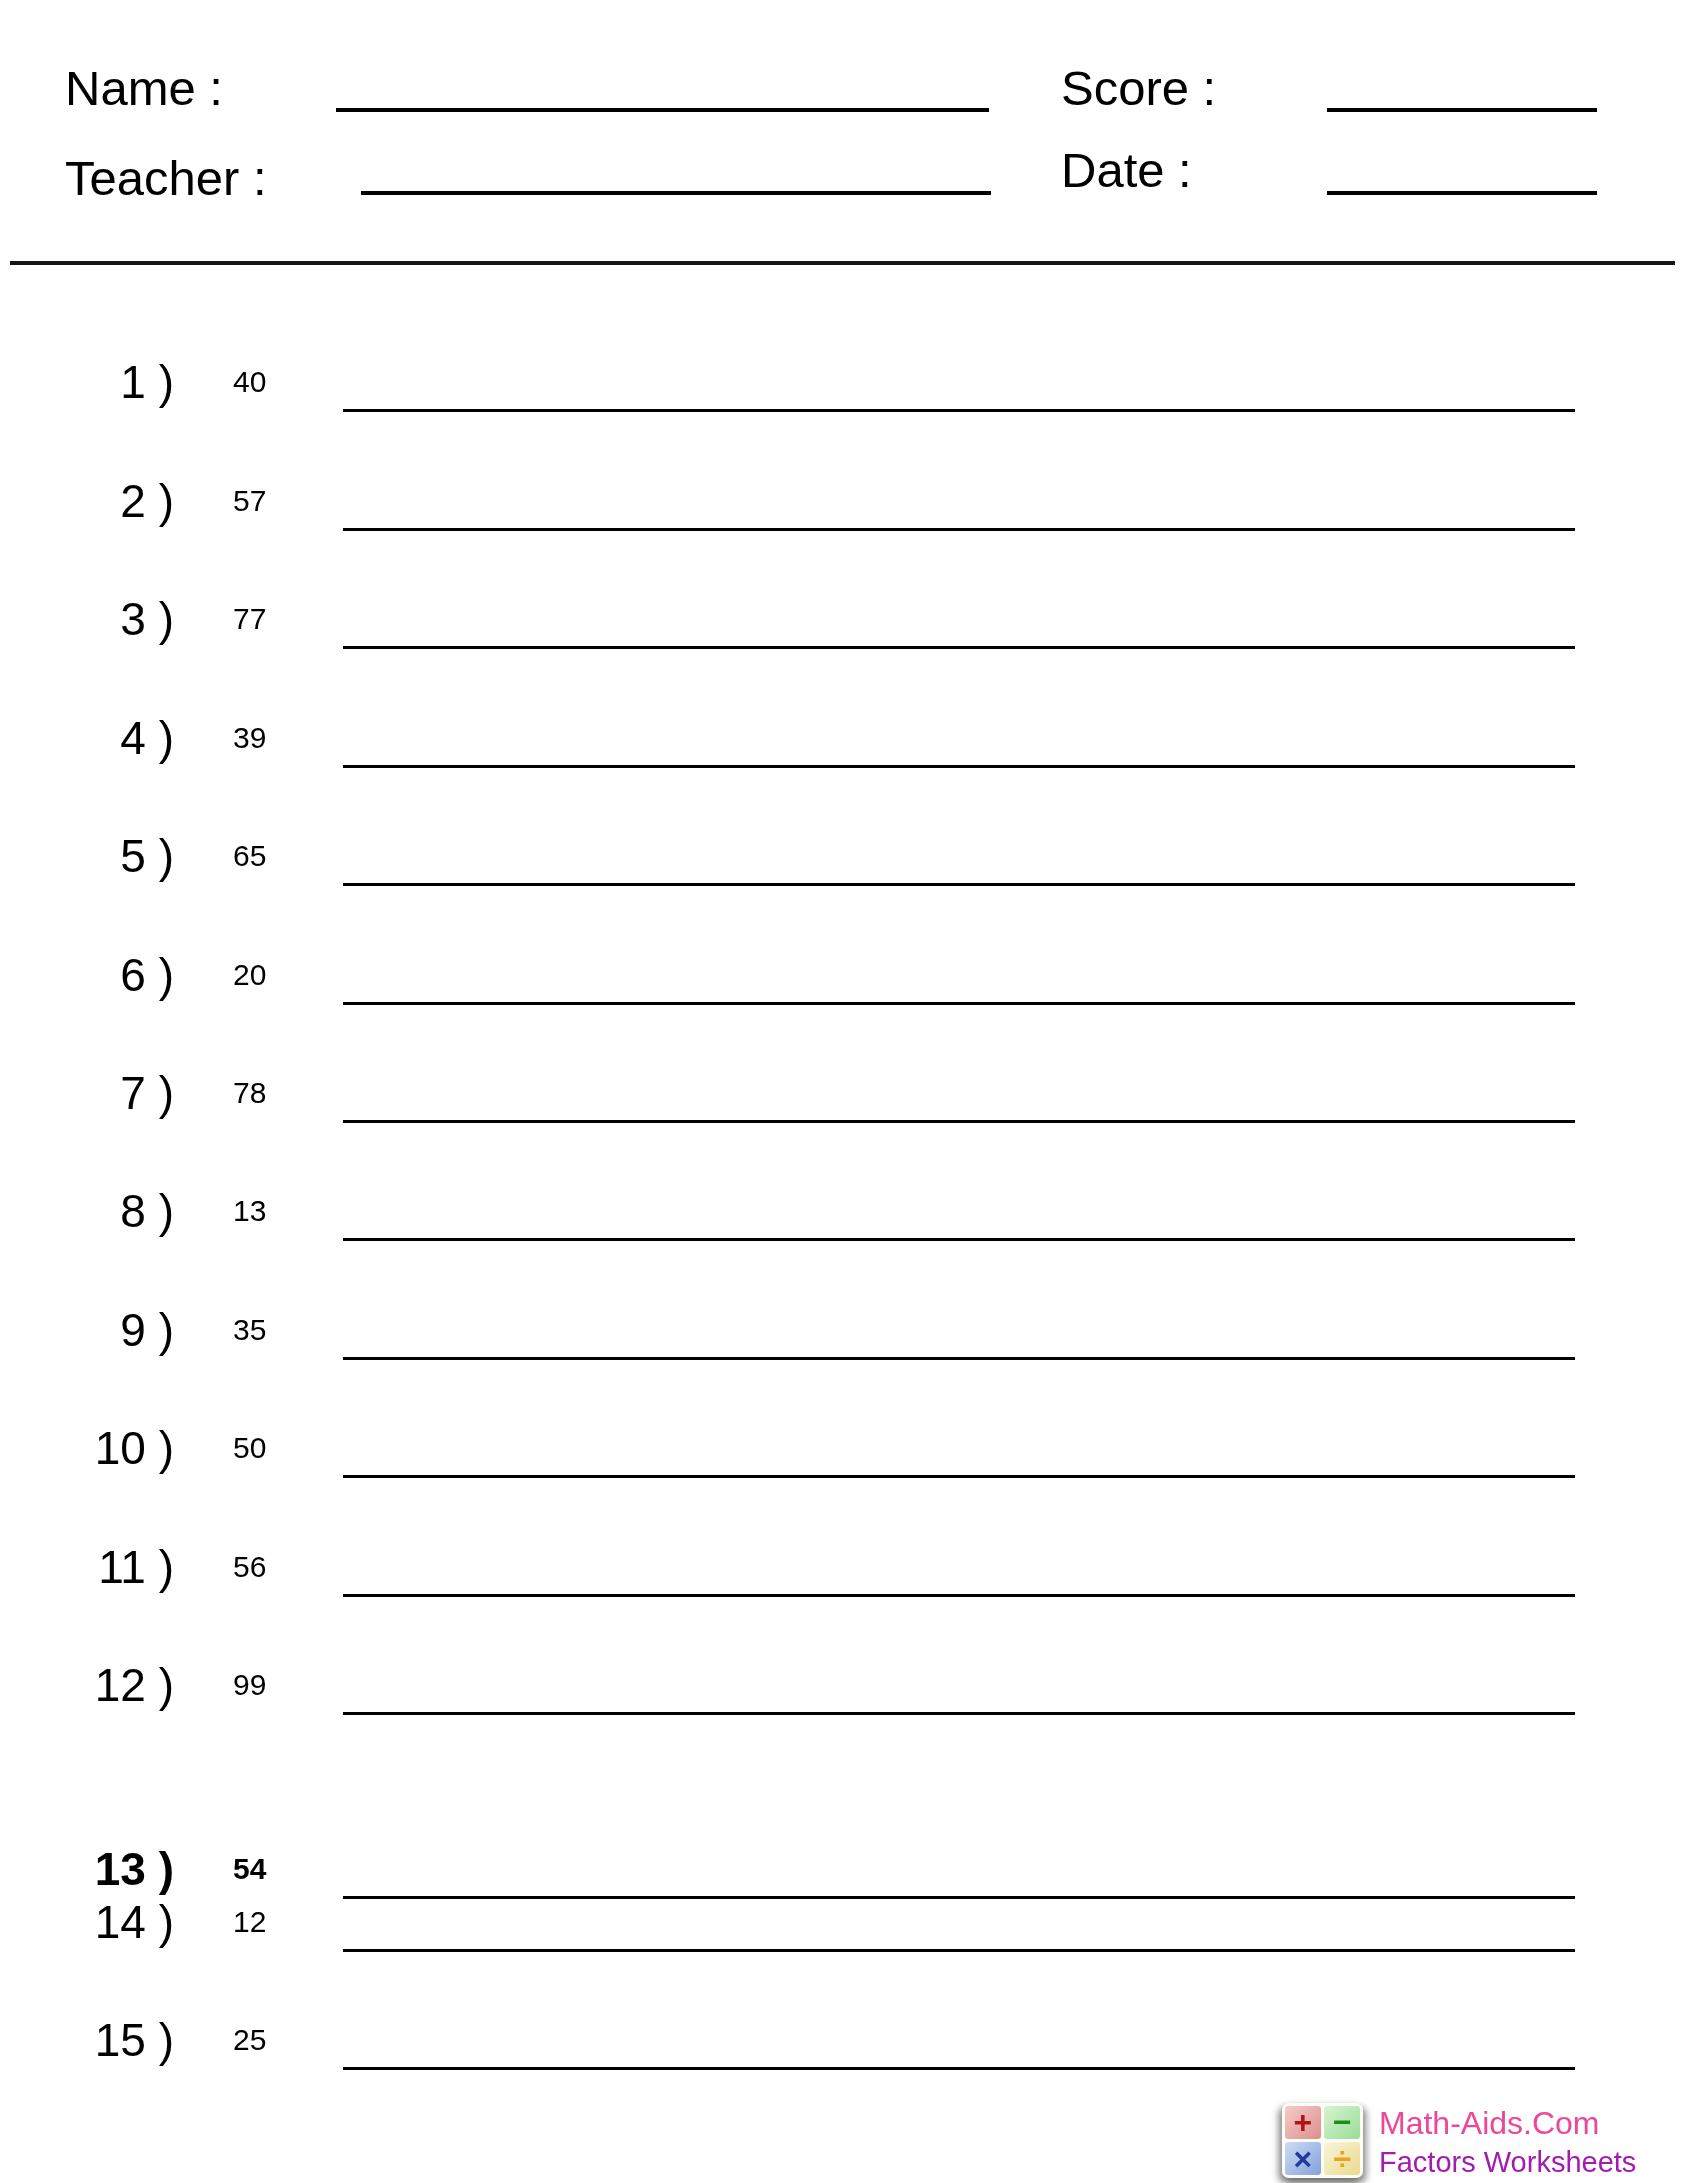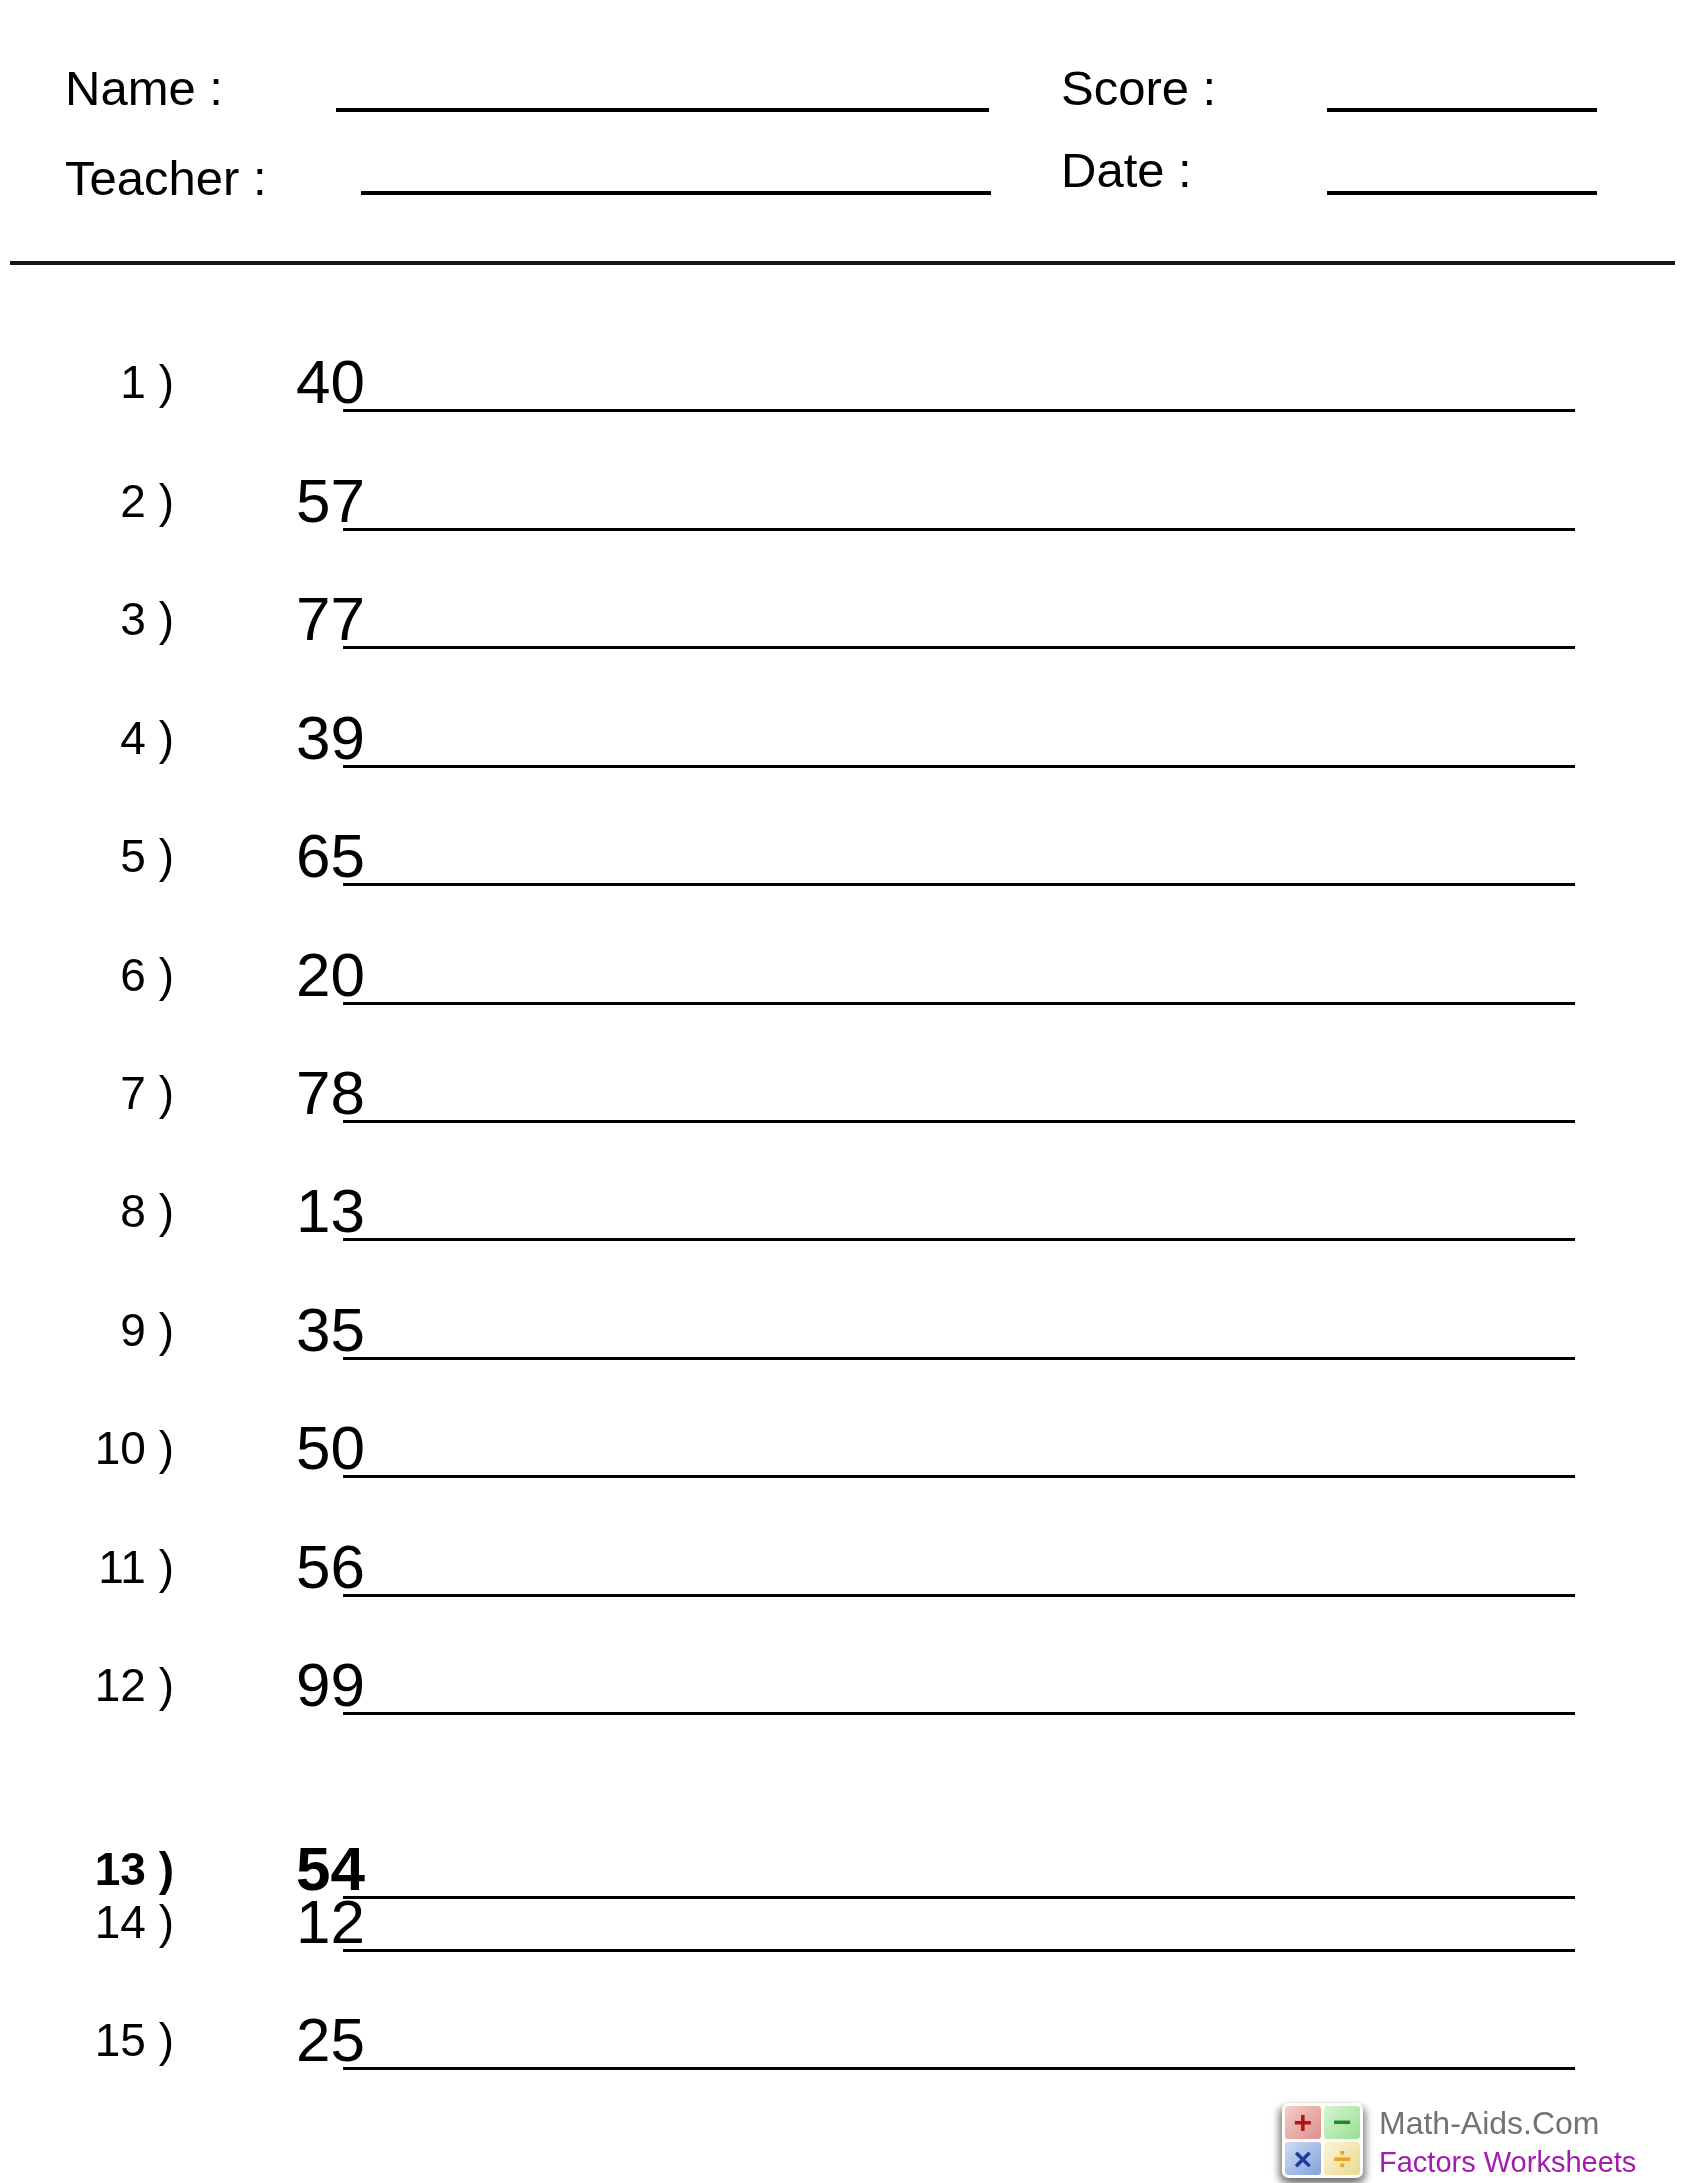--- a/index.html
+++ b/index.html
@@ -55,22 +55,22 @@
     position: absolute;
     left: 60px; width: 114px;
     text-align: right;
     font-size: 46px;
     line-height: 54px;
     white-space: pre;
   }
   .p-val {
     position: absolute;
     left: 233px; width: 132px;
-    text-align: right;
-    font-size: 62px;
+    text-align: left;
+    font-size: 30px;
     line-height: 54px;
   }
   .p-line {
     position: absolute;
     left: 343px; top: 54px;
     width: 1232px; height: 3.3px;
     background: #000000;
   }
 
   
@@ -221,17 +221,17 @@
       <div class="logo-cell" style="background: linear-gradient(135deg, rgb(217, 244, 210), rgb(151, 221, 149));">
         <span style="color: rgb(31, 140, 31);">−</span>
       </div>
       <div class="logo-cell" style="background: linear-gradient(135deg, rgb(207, 220, 243), rgb(130, 162, 218));">
         <span style="color: rgb(34, 58, 158);">×</span>
       </div>
       <div class="logo-cell" style="background: linear-gradient(135deg, rgb(250, 245, 218), rgb(234, 217, 141));">
         <span style="color: rgb(233, 163, 31);">÷</span>
       </div>
     </div>
-  <div id="brand-name" style="color: #737373; text-align: center;">Math-Aids.Com</div>
+  <div id="brand-name" style="color: #ec4899; text-align: center;">Math-Aids.Com</div>
   <div id="worksheet-type" style="color: #a21caf;">Factors Worksheets</div>
 
 </div>
 
 
 </body></html>

